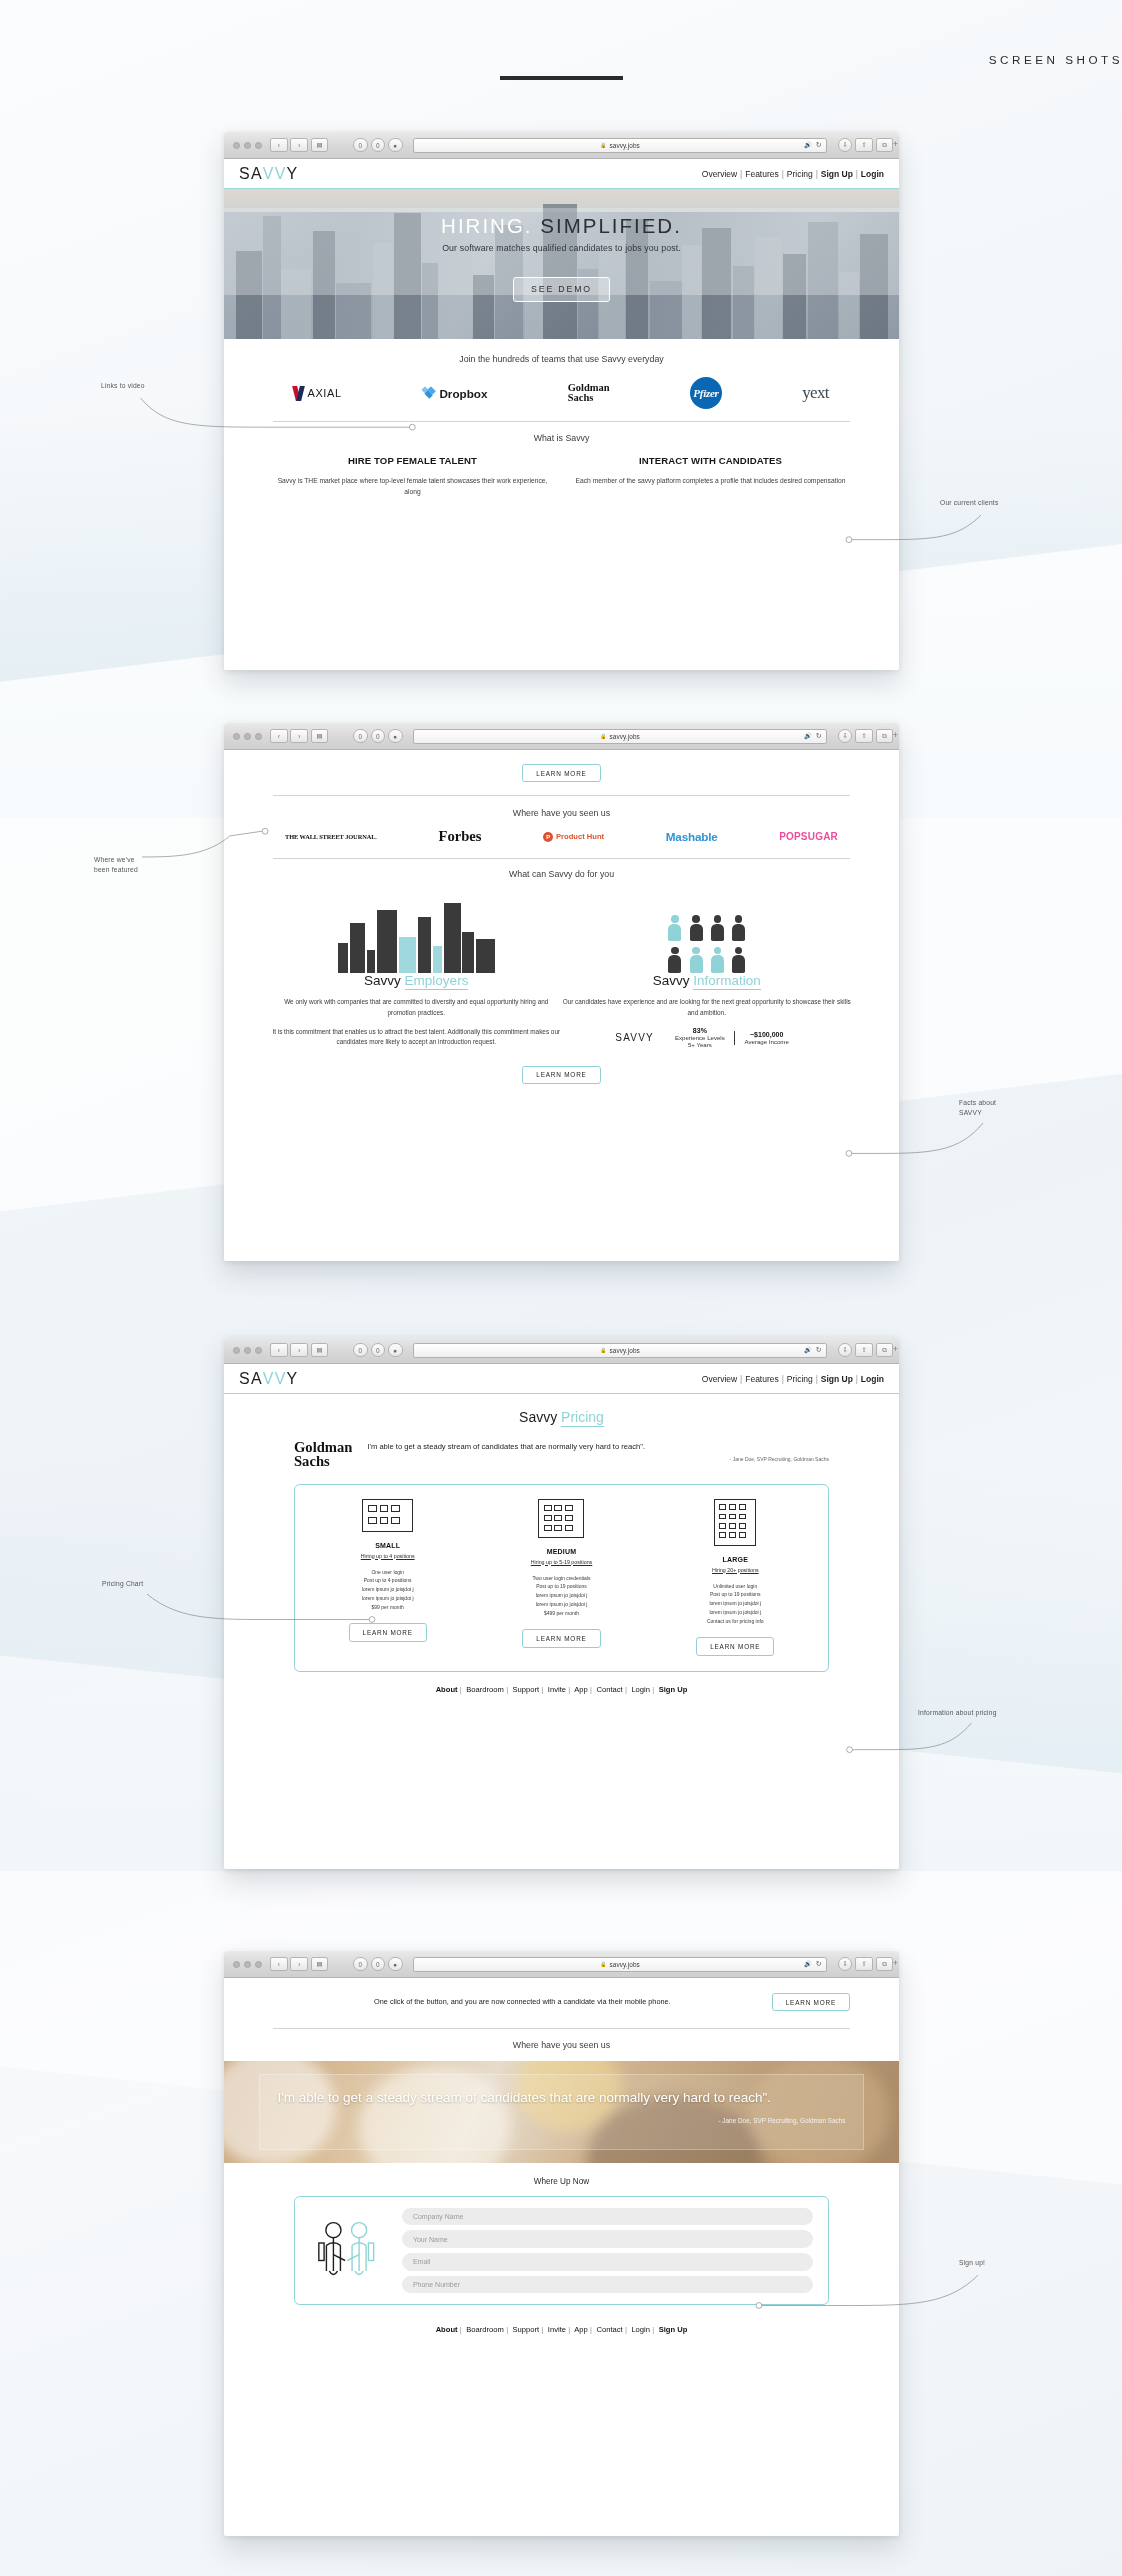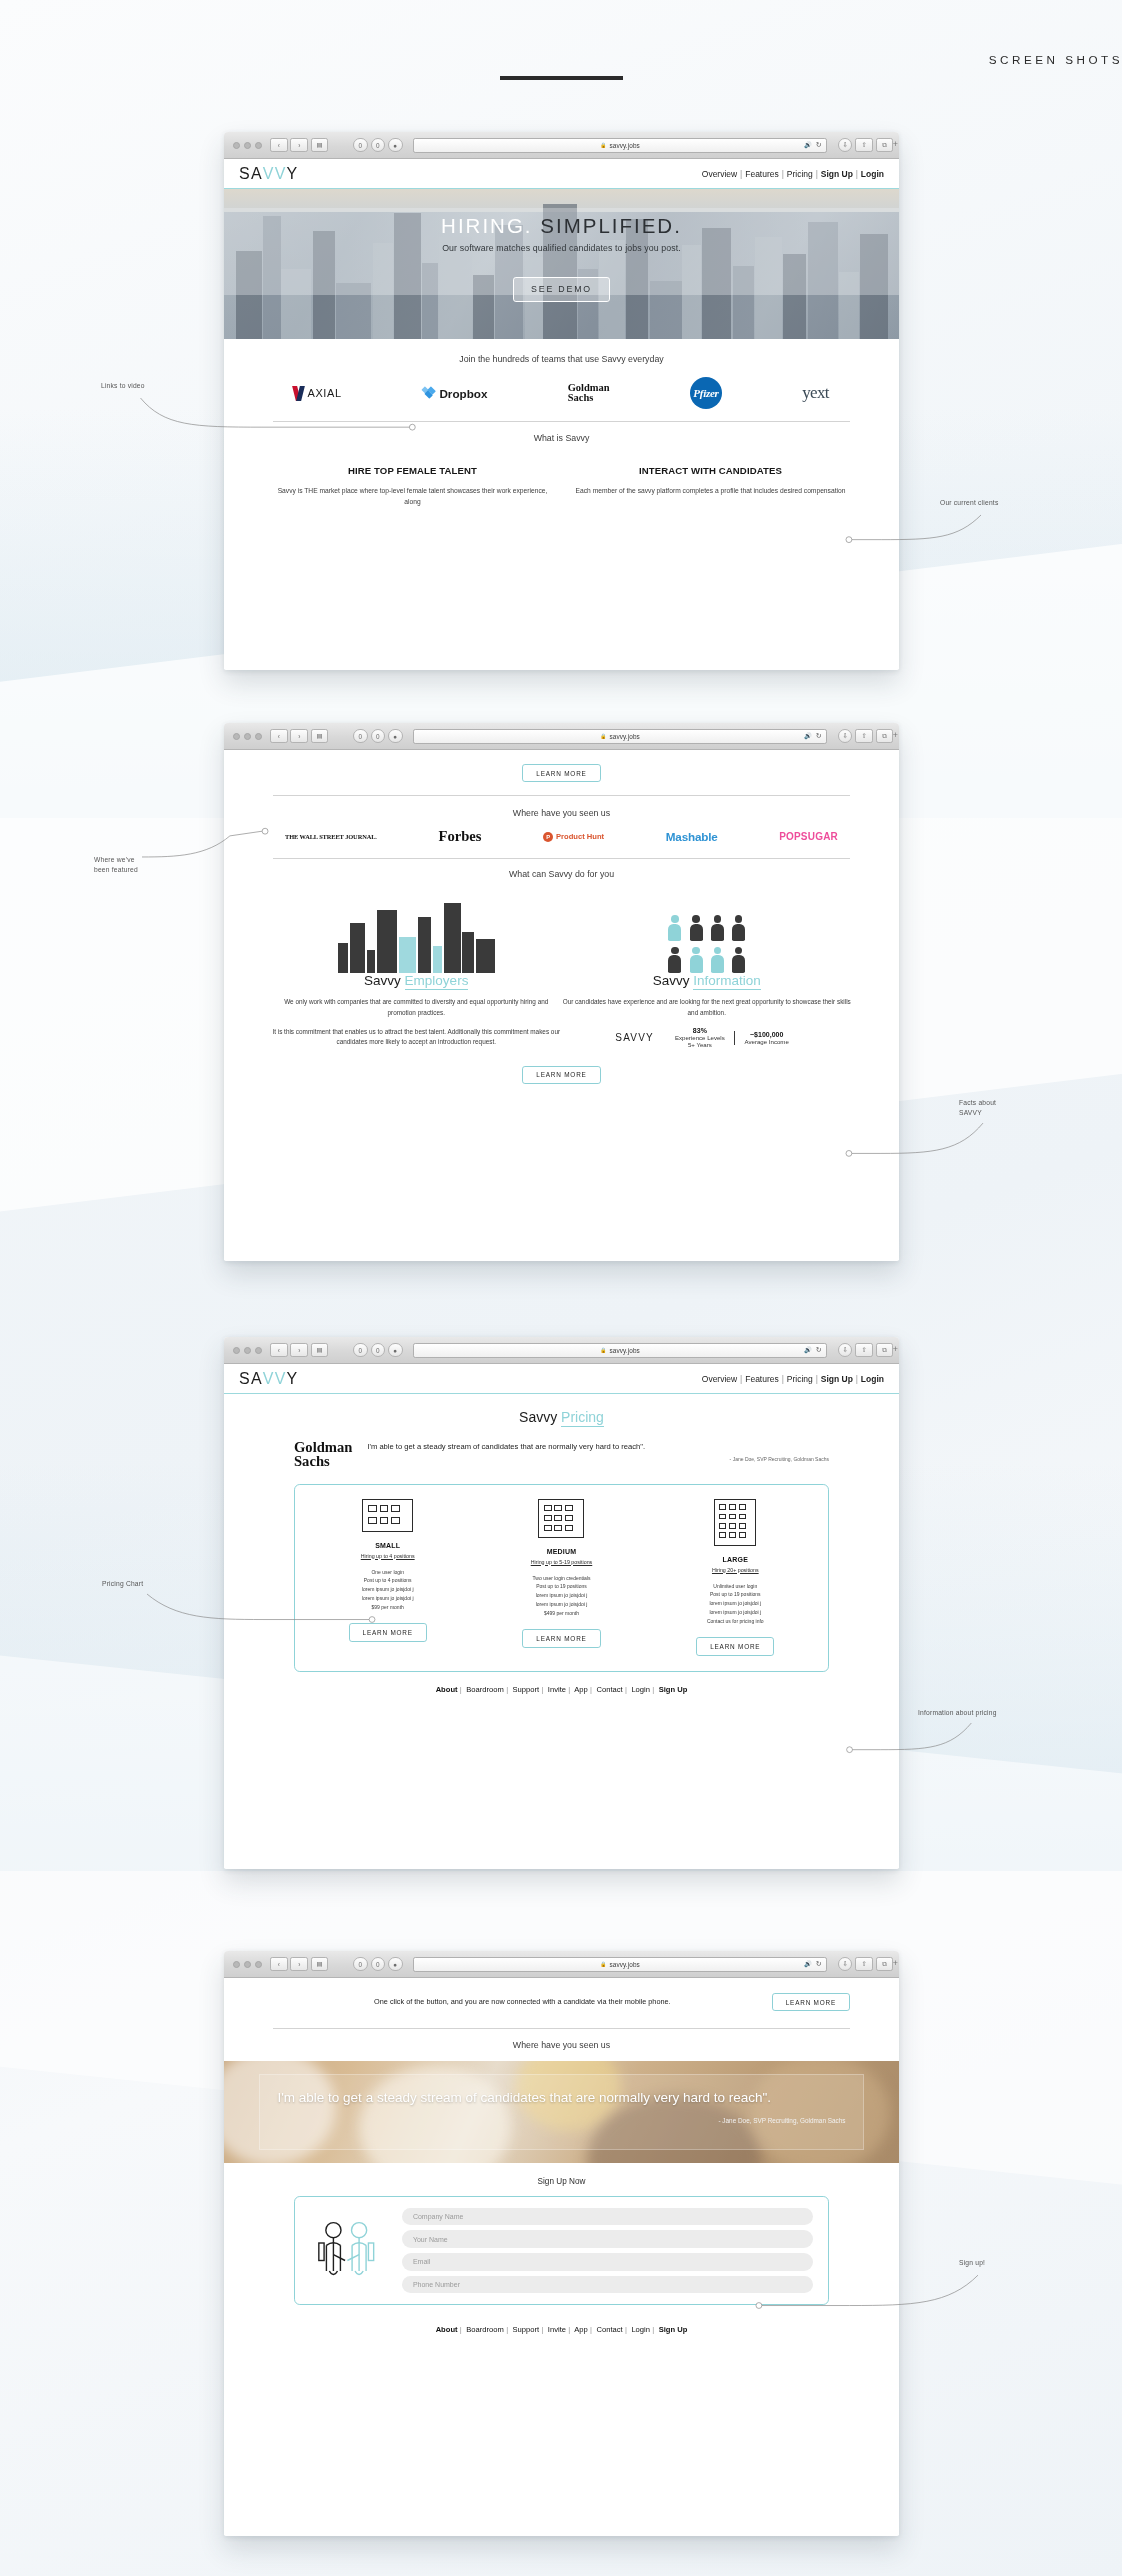--- a/index.html
+++ b/index.html
@@ -135,21 +135,21 @@
   .db-mark { width:14px; height:14px; position:relative; }
   .db-d { position:absolute; width:7px; height:5.3px; background:#7cc2f2; transform: rotate(45deg); border-radius:0.6px; }
   .db-d.a{left:0;top:1.8px}.db-d.b{left:5.8px;top:1.8px;background:#4aa9ec}.db-d.c{left:2.9px;top:5.8px;background:#2e94e0}
   .logo-gs { font-family:"Liberation Serif", serif; font-weight:700; font-size:10.5px; line-height:.95; color:#111; text-align:left; }
   .logo-pfizer { width:32px; height:32px; border-radius:50%; background:#0a67b3; color:#fff;
     display:flex; align-items:center; justify-content:center; font-family:"Liberation Serif",serif;
     font-style:italic; font-weight:700; font-size:11px; letter-spacing:-0.3px; }
   .logo-yext { font-size: 17px; color:#3c4b57; font-family:"Liberation Serif", serif; font-weight:400; letter-spacing:-0.6px; }
 
   .twocol { display:flex; gap: 27px; padding: 11.7px 53px 0; }
-  .col { flex:1; text-align:center;margin-top:10px; }
+  .col { flex:1; text-align:center; }
   .col h3 { font-size: 9.6px; font-weight:700; color:#161616; letter-spacing:0.1px; }
   .col p { font-size: 6.7px; color:#3c3c3c; line-height: 1.55; margin-top: 10.5px; }
 
   
   .lm-btn {
     display:inline-block; border:0.9px solid #8ed0d6; border-radius:2.9px;
     padding: 4.7px 13px; font-size: 6.4px; letter-spacing: 0.8px; color:#1d1d1d; background:#fff;
   }
   .press { display:flex; align-items:center; justify-content: space-between; padding: 10.5px 61px 3.5px; }
   .p-wsj { font-family:"Liberation Serif",serif; font-weight:700; font-size: 6.4px; letter-spacing:-0.1px; color:#111; }
@@ -706,21 +706,21 @@
     <div class="blob" style="left:135px;top:5.8px;width:152px;height:123px;background:rgba(250,245,235,.6)"></div>
     <div class="blob" style="left:292px;top:-17.5px;width:105px;height:88px;background:rgba(240,215,140,.55)"></div>
     <div class="blob" style="left:363px;top:35px;width:175px;height:129px;background:rgba(120,95,80,.45)"></div>
     <div class="blob" style="left:526px;top:-5.8px;width:140px;height:117px;background:rgba(210,180,140,.5)"></div>
     <div class="quote-overlay">
       <div class="q">I'm able to get a steady stream of candidates that are normally very hard to reach".</div>
       <div class="a">- Jane Doe, SVP Recruiting, Goldman Sachs</div>
     </div>
   </div>
 
-  <div class="signup-title">Sign Up Now</div>
+  <div class="signup-title">Where Up Now</div>
 
   <div class="signup-box">
     <svg class="handshake" viewBox="0 0 130 120">
       <g fill="none" stroke="#1f1f1f" stroke-width="2.4">
         <circle cx="40" cy="26" r="13"></circle>
         <path d="M40 39 L40 96"></path>
         <path d="M28 52 L28 96 M52 52 L52 96"></path>
         <path d="M28 52 Q40 43 52 52"></path>
         <rect x="15" y="48" width="9" height="30"></rect>
         <path d="M40 68 L60 78"></path>

